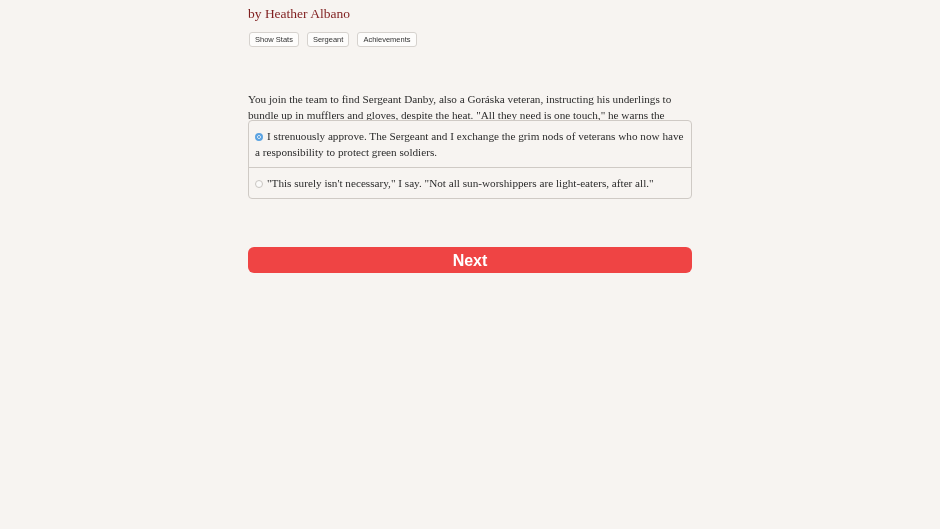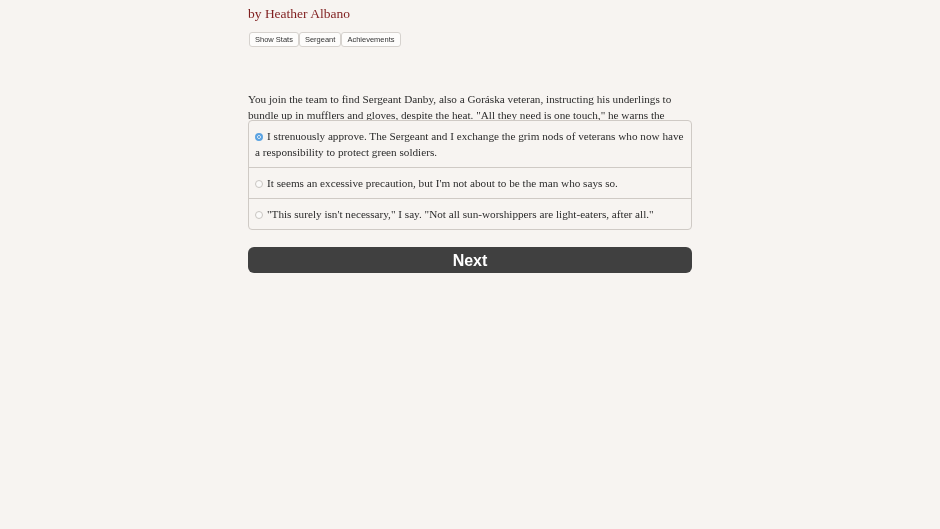--- a/index.html
+++ b/index.html
@@ -4,21 +4,21 @@
   <style>
     html, body { margin: 0; padding: 0; }
     body {
       width: 940px; height: 529px; overflow: hidden;
       background: #f7f4f1;
       font-family: "Liberation Serif", "DejaVu Serif", serif;
       color: #2b2b2b;
     }
     .container { position: absolute; left: 248px; top: 0; width: 444px; }
     .byline { position: absolute; top: 6px; left: 0; font-size: 13.5px; color: #7f1d1d; }
-    .buttons { position: absolute; top: 32px; left: 1px; display: flex; }
+    .buttons { position: absolute; top: 32px; left: 1px; display: flex; gap: 8px; }
     .small-btn {
       font-family: "Liberation Sans", "DejaVu Sans", sans-serif;
       font-size: 7.5px; color: #333;
       background: #fdfcfb; border: 1px solid #d6d2ce; border-radius: 3px;
       padding: 2px 5px; height: 9px; line-height: 9px; cursor: pointer;
     }
     .passage {
       position: absolute; top: 55px; left: 0; width: 444px;
       font-size: 11.2px; line-height: 16px; color: #2b2b2b; margin-top: 36px;
     }
@@ -35,21 +35,21 @@
       display: inline-block; width: 8px; height: 8px; border-radius: 50%;
       border: 1px solid #c9c5c1; background: #fbfaf9;
       vertical-align: -1px; margin-right: 4px; box-sizing: border-box;
     }
     .radio.checked {
       background: #3d8fd6; border: 2px solid #5ba3e2;
       box-shadow: inset 0 0 0 1px #fff;
     }
     .next-btn {
       position: absolute; top: 247px; left: 0; width: 444px; height: 26px;
-      background: #404040; border-radius: 6px; border: none;
+      background: #ef4444; border-radius: 6px; border: none;
       color: #fff; font-family: "Liberation Sans", "DejaVu Sans", sans-serif;
       font-weight: bold; font-size: 16px; line-height: 26px; text-align: center;
       cursor: pointer;
     }
   </style>
 </head>
 <body>
 
 <div class="container">
   <div class="byline">by Heather Albano</div>
@@ -60,21 +60,18 @@
     <div class="small-btn">Achievements</div>
   </div>
 
   <div class="passage">You join the team to find Sergeant Danby, also a Goráska veteran, instructing his underlings to bundle up in mufflers and gloves, despite the heat. "All they need is one touch," he warns the constables. "Don't give them the chance."</div>
 
   <div class="choices">
     <div class="choice">
       <span class="radio checked"></span><span>I strenuously approve. The Sergeant and I exchange the grim nods of veterans who now have a responsibility to protect green soldiers.</span>
     </div>
     <div class="choice">
-      <span class="radio"></span><span>It seems an excessive precaution, but I'm not about to be the man who says so.</span>
-    </div>
-    <div class="choice">
       <span class="radio"></span><span>"This surely isn't necessary," I say. "Not all sun-worshippers are light-eaters, after all."</span>
     </div>
   </div>
 
   <button class="next-btn">Next</button>
 </div>
 
 </body></html>

